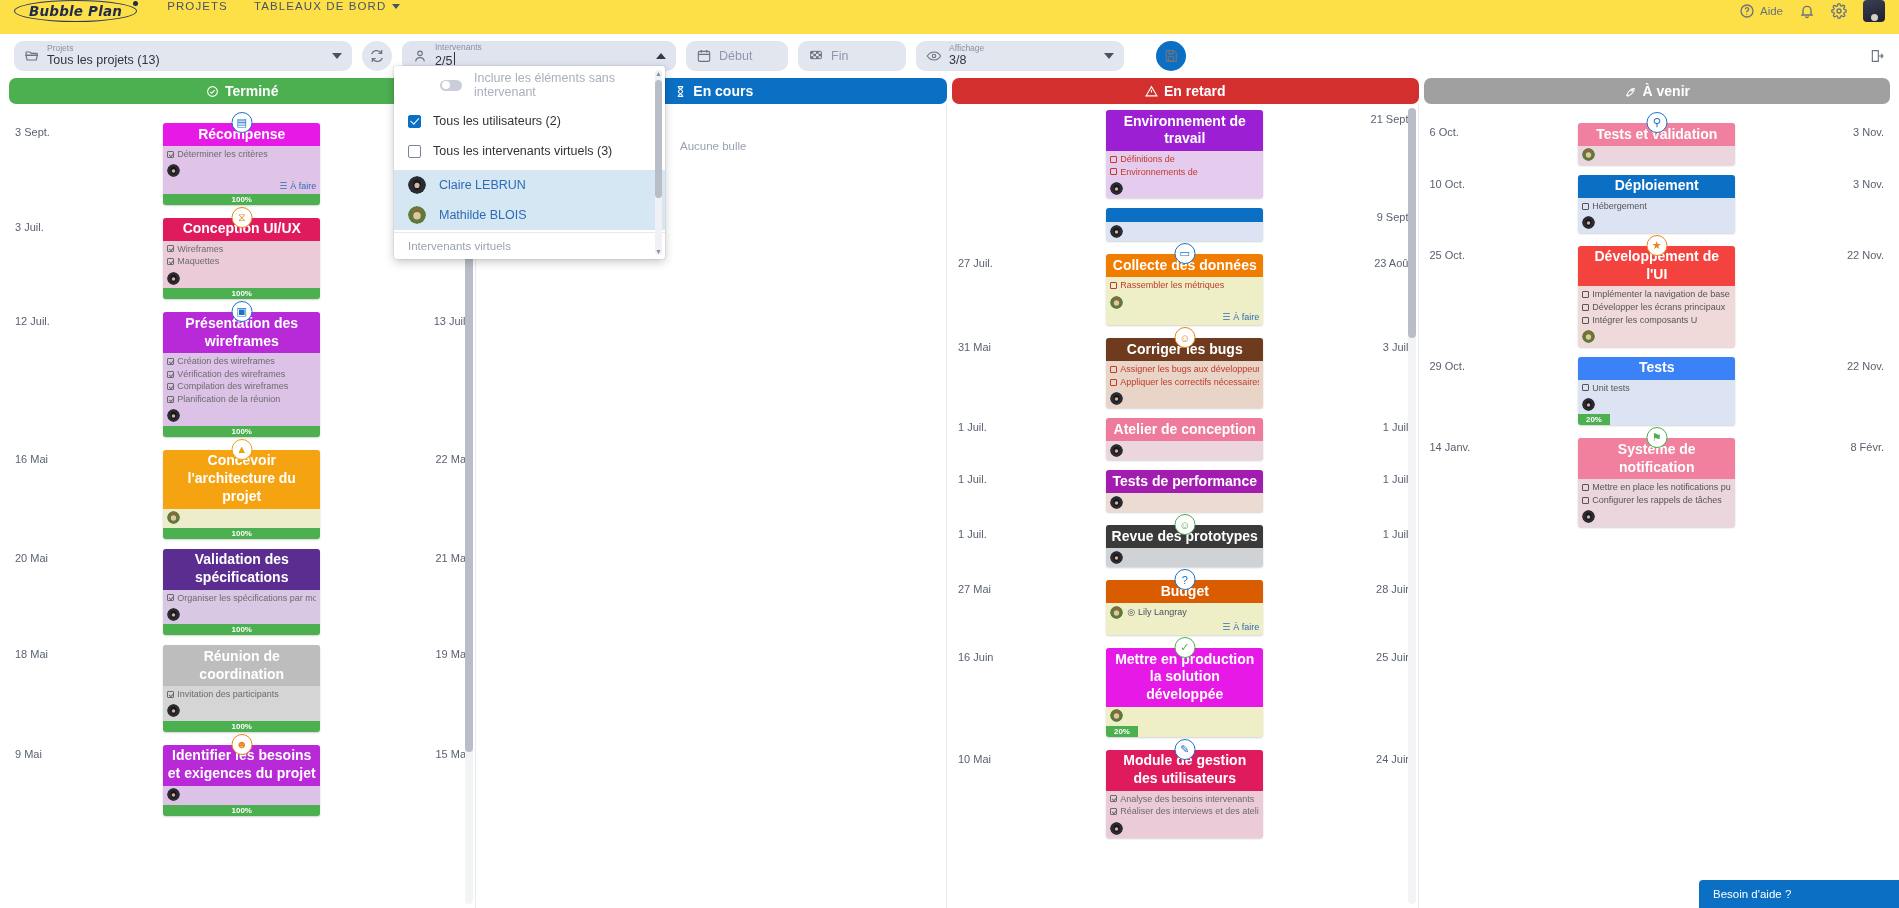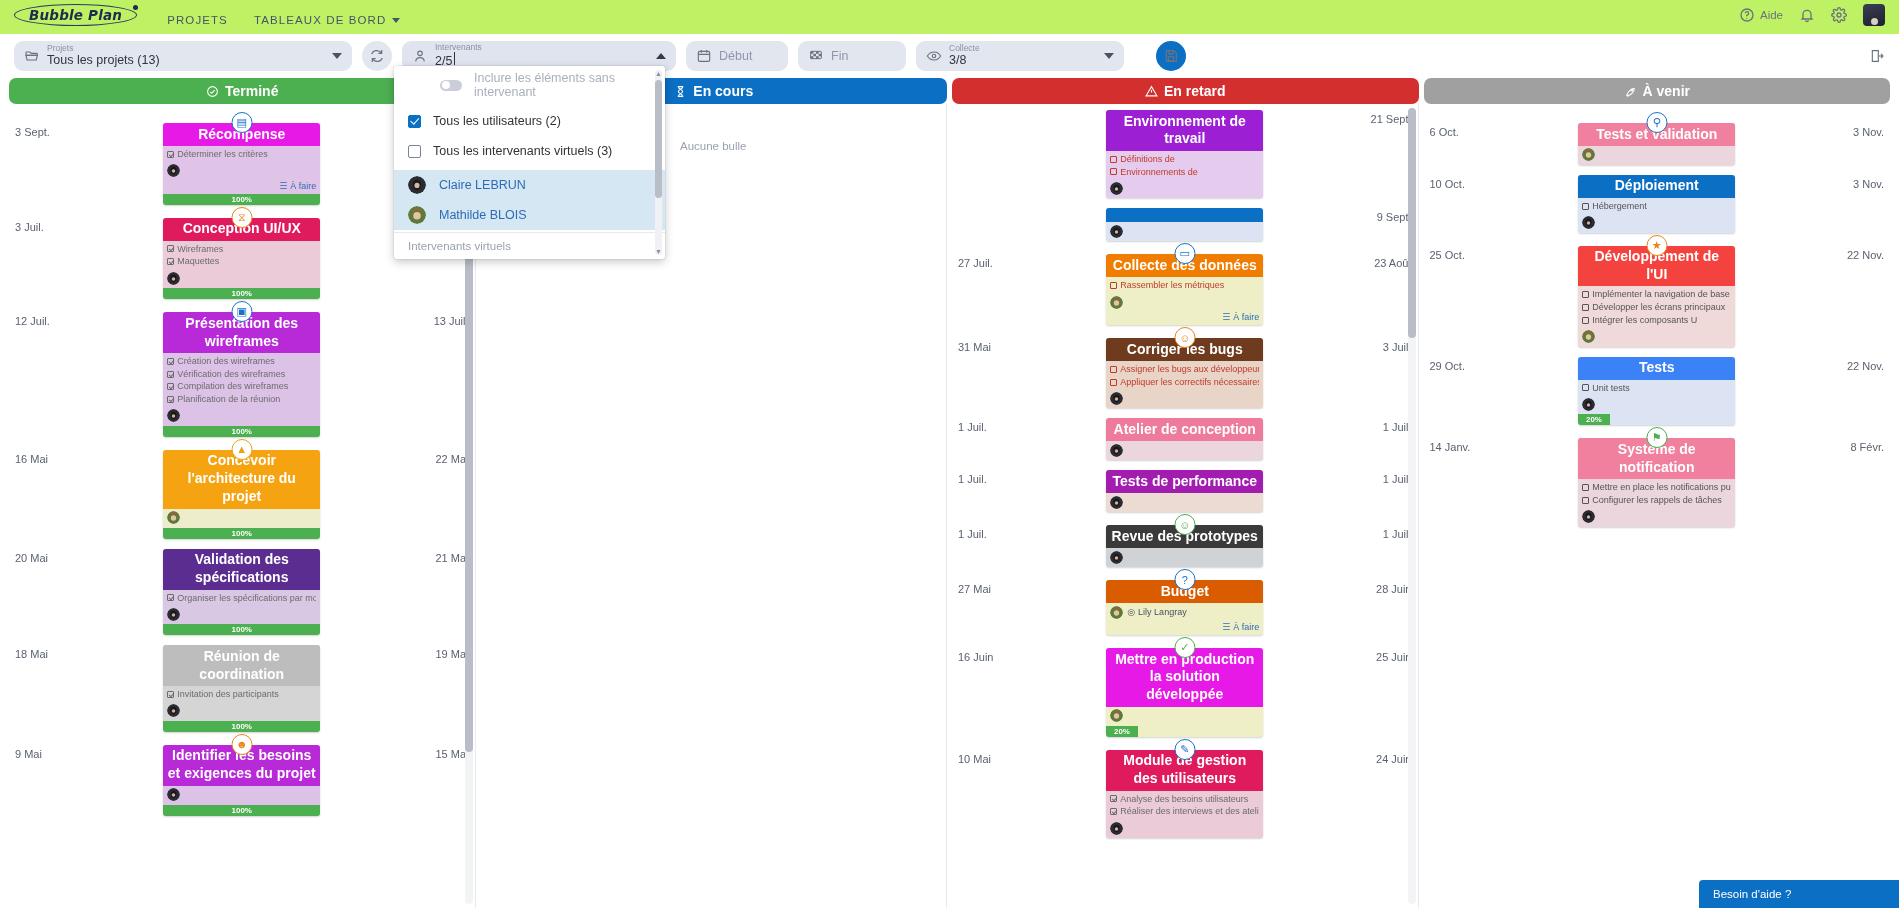--- a/index.html
+++ b/index.html
@@ -9,23 +9,23 @@
     width: 1899px; height: 908px;
     overflow: hidden;
     background: #ffffff;
     font-family: "Liberation Sans", "DejaVu Sans", sans-serif;
     color: #333;
   }
   .app { position: relative; width: 1899px; height: 908px; }
 
   
   .topnav {
-    height: 34px; background: #bef264;
-    display: flex; align-items: flex-end;
-    padding: 8px 14px; position: relative; z-index: 40;
+    height: 34px; background: #fde047;
+    display: flex; align-items: flex-start;
+    padding: 0 14px; position: relative; z-index: 40;
   }
   .logo {
     display: inline-flex; align-items: center; justify-content: center;
     position: relative; margin-right: 30px;
   }
   .logo-ellipse {
     border: 1.6px solid #2b3a67; border-radius: 50%;
     padding: 2px 14px; font-size: 13.5px; font-weight: 700;
     color: #1f2a4d; letter-spacing: .2px; font-style: italic;
     font-family: "DejaVu Sans", sans-serif;
@@ -337,21 +337,21 @@
     </div>
 
     <div class="tb-field tb-affichage">
       <span class="ic">
         <svg viewBox="0 0 24 24" fill="none" stroke="currentColor" stroke-width="1.7">
           <path d="M2 12s3.6-6 10-6 10 6 10 6-3.6 6-10 6-10-6-10-6z"></path>
             <circle cx="12" cy="12" r="2.6"></circle>
         </svg>
       </span>
       <div class="tb-stack">
-        <span class="lbl-sm">Collecte</span>
+        <span class="lbl-sm">Affichage</span>
         <span class="lbl-lg">3/8</span>
       </div>
       <span class="tb-caret"></span>
     </div>
 
     <div class="btn-save">
       <span class="ic">
         <svg viewBox="0 0 24 24" fill="none" stroke="currentColor" stroke-width="1.9">
           <path d="M5 4h11l4 4v12H5z"></path>
             <path d="M9 4v5h6V4"></path>
@@ -847,21 +847,21 @@
           </div>
           <div class="task-row">
             <div class="date-l">10 Mai</div>
             <div class="date-r">24 Juin</div>
             <div class="card" style="background: rgb(235, 203, 216); margin-top: 13px;">
               <div class="card-badge" style="border-color: rgb(26, 115, 200); color: rgb(26, 115, 200);">✎</div>
               <div class="card-title" style="background: rgb(224, 27, 93);">Module de gestion des utilisateurs</div>
               <div class="card-subs">
                 <div class="sub-line" style="color: rgb(107, 107, 107);">
                   <span class="sq done"></span>
-                  <span>Analyse des besoins utilisateurs</span>
+                  <span>Analyse des besoins intervenants</span>
                 </div>
                 <div class="sub-line" style="color: rgb(107, 107, 107);">
                   <span class="sq done"></span>
                   <span>Réaliser des interviews et des ateliers</span>
                 </div>
               </div>
               <div class="card-foot">
                 <span class="av">
                   <svg style="width:100%;height:100%;display:block" viewBox="0 0 24 24">
                     <circle cx="12" cy="12" r="12" fill="#2b2b33"></circle>

